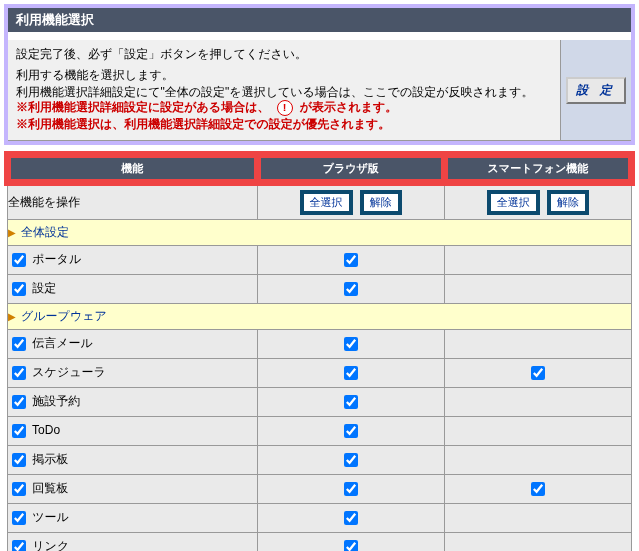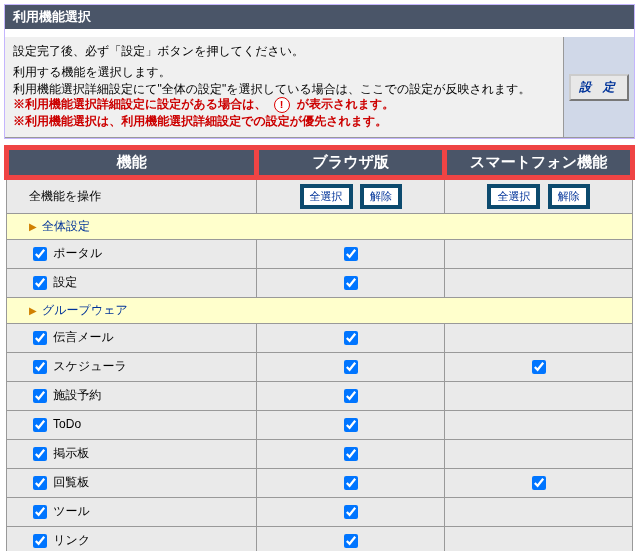--- a/index.html
+++ b/index.html
@@ -4,21 +4,21 @@
 <style>
 body {
   margin: 0;
   padding: 4px;
   font-family: "MS PGothic", "Hiragino Kaku Gothic Pro", sans-serif;
   font-size: 12px;
   background: #fff;
   width: 631px;
 }
 .container {
-  border: 1px solid #c4b5fd;
+  border: 4px solid #c4b5fd;
 }
 .title-bar {
   background: #4a5568;
   color: #fff;
   font-weight: bold;
   padding: 3px 8px;
   font-size: 13px;
 }
 .info-box {
   display: flex;
@@ -73,26 +73,26 @@
   width: 100%;
   border-collapse: collapse;
   margin-top: 6px;
 }
 table.main th {
   background: #4a5568;
   color: #fff;
   font-weight: bold;
   text-align: center;
   padding: 3px;
-  border: 5px solid #ef4444;
-  font-size: 15px;
+  border: 7px solid #ef4444;
+  font-size: 11px;
 }
 table.main td {
   border: 1px solid #999;
-  padding: 4px 22px;
+  padding: 4px 0;
   background: #eaeaea;
 }
 table.main tr.section td {
   background: #ffffcc;
   color: #003399;
   font-weight: normal;
 }
 .section-arrow {
   color: #d08000;
   font-size: 10px;

